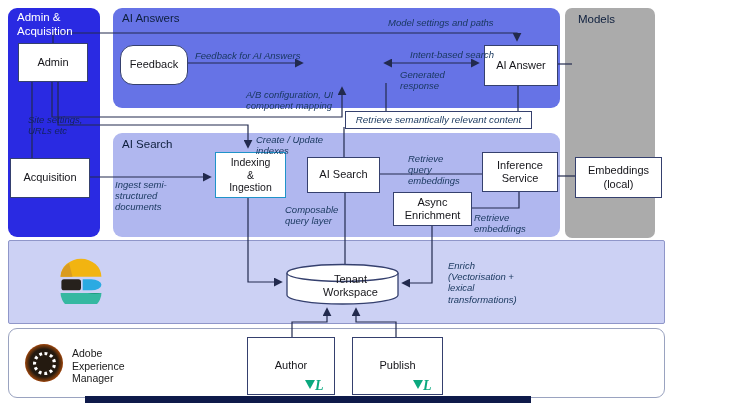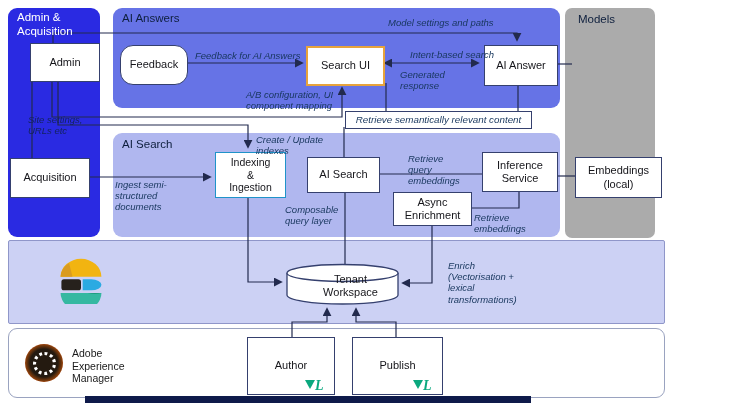--- a/index.html
+++ b/index.html
@@ -18,21 +18,21 @@
   
   #panel-adminacq{left:8px;top:8px;width:92px;height:229px;background:#2a2ae2;}
   #panel-aianswers{left:113px;top:8px;width:447px;height:100px;background:#6673e6;}
   #panel-aisearch{left:113px;top:133px;width:447px;height:104px;background:#b0b7ef;}
   #panel-models{left:565px;top:8px;width:90px;height:230px;background:#ababab;border-radius:7px;}
   #band-elastic{left:8px;top:240px;width:655px;height:82px;background:#ccd1f4;
                 border:1px solid #8f96c9;border-radius:2px;}
   #panel-bottom{left:8px;top:328px;width:655px;height:68px;background:#fff;border:1px solid #9aa3c0;}
   #bottom-bar{position:absolute;left:85px;top:396px;width:446px;height:7px;background:#0e1a4a;z-index:4;}
   
-  #box-admin{left:18px;top:43px;width:68px;height:37px;margin-left:12px;}
+  #box-admin{left:18px;top:43px;width:68px;height:37px;}
   #box-feedback{left:120px;top:45px;width:66px;height:38px;border-radius:13px;}
   #box-searchui{left:306px;top:46px;width:75px;height:36px;border:2px solid #e7a33c;}
   #box-aianswer{left:484px;top:45px;width:72px;height:39px;}
   #box-llm{left:572px;top:44px;width:78px;height:42px;}
   #box-acquisition{left:10px;top:158px;width:78px;height:38px;}
   #box-indexing{left:215px;top:152px;width:69px;height:44px;border:1.5px solid #1f93c9;font-size:10.5px;}
   #box-aisearchbox{left:307px;top:157px;width:71px;height:34px;}
   #box-inference{left:482px;top:152px;width:74px;height:38px;}
   #box-async{left:393px;top:192px;width:77px;height:32px;}
   #box-embeddings{left:575px;top:157px;width:77px;height:39px;padding:0 4px;}
@@ -111,21 +111,20 @@
       <path d="M396,337 V322 H356 V309" marker-end="url(#ar)"></path>
     </g>
     <g stroke="#35406e" stroke-width="1.3">
       <path d="M287,273 V295 A55.5,9 0 0 0 398,295 V273" fill="#ffffff"></path>
       <ellipse cx="342.5" cy="273" rx="55.5" ry="8.5" fill="#ffffff"></ellipse>
     </g>
   </svg>
 
   <div class="box" id="box-admin">Admin</div>
   <div class="box" id="box-feedback">Feedback</div>
-  <div class="box" id="box-searchui">Search UI</div>
   <div class="box" id="box-aianswer">AI Answer</div>
   <div class="box" id="box-acquisition">Acquisition</div>
   <div class="box" id="box-indexing">Indexing
 &amp;
 Ingestion</div>
   <div class="box" id="box-aisearchbox">AI Search</div>
   <div class="box" id="box-inference">Inference
 Service</div>
   <div class="box" id="box-async">Async
 Enrichment</div>

